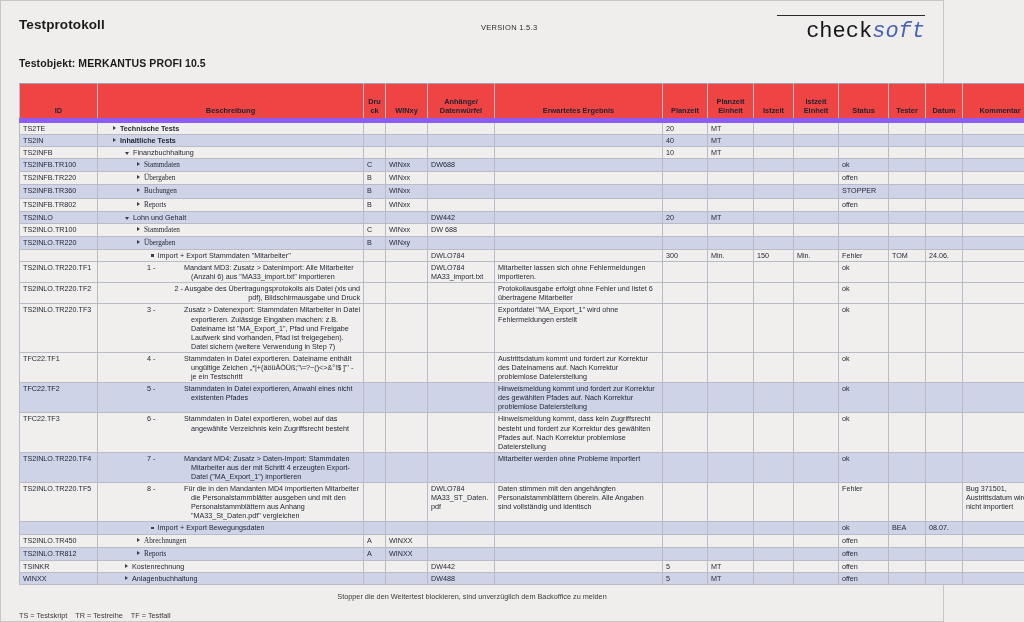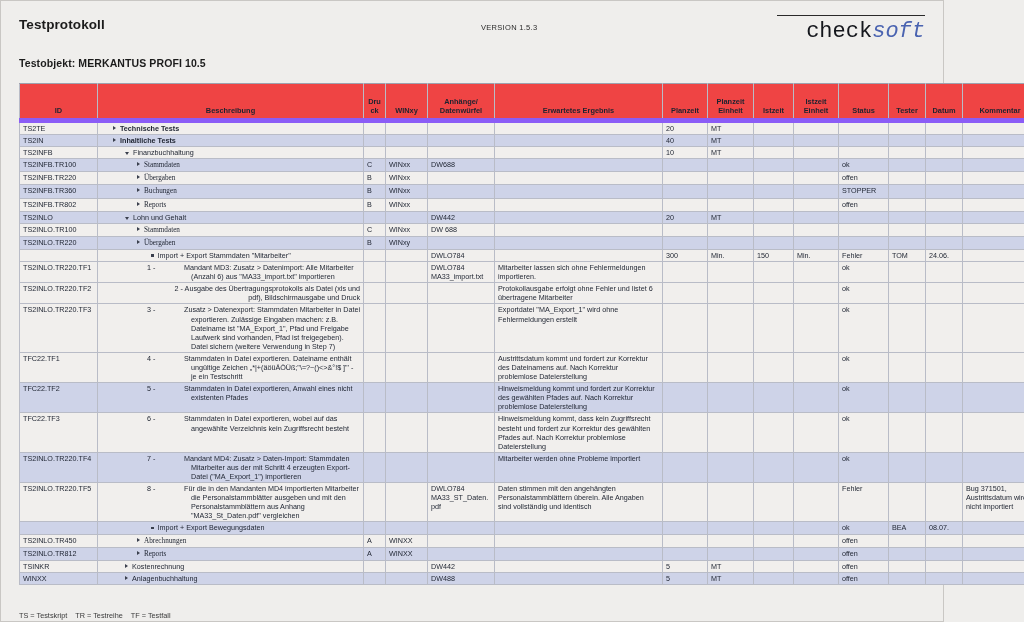--- a/index.html
+++ b/index.html
@@ -558,17 +558,18 @@
               <td>offen</td>
               <td></td>
               <td></td>
               <td></td>
             </tr>
           </tbody>
       </table>
     </div>
 
     <div class="footer">
+      <div class="foot-note">Stopper die den Weitertest blockieren, sind unverzüglich dem Backoffice zu melden</div>
       <div class="legend" id="legend"><div>TS = Testskript    TR = Testreihe    TF = Testfall</div><div>TFC  = Testfallcontainer       DW = Datenwürfel</div><div>(TE = Technische Tests        IN = Inhaltliche Tests</div></div>
     </div>
 
   </div>
 </div>
 
 </body></html>

